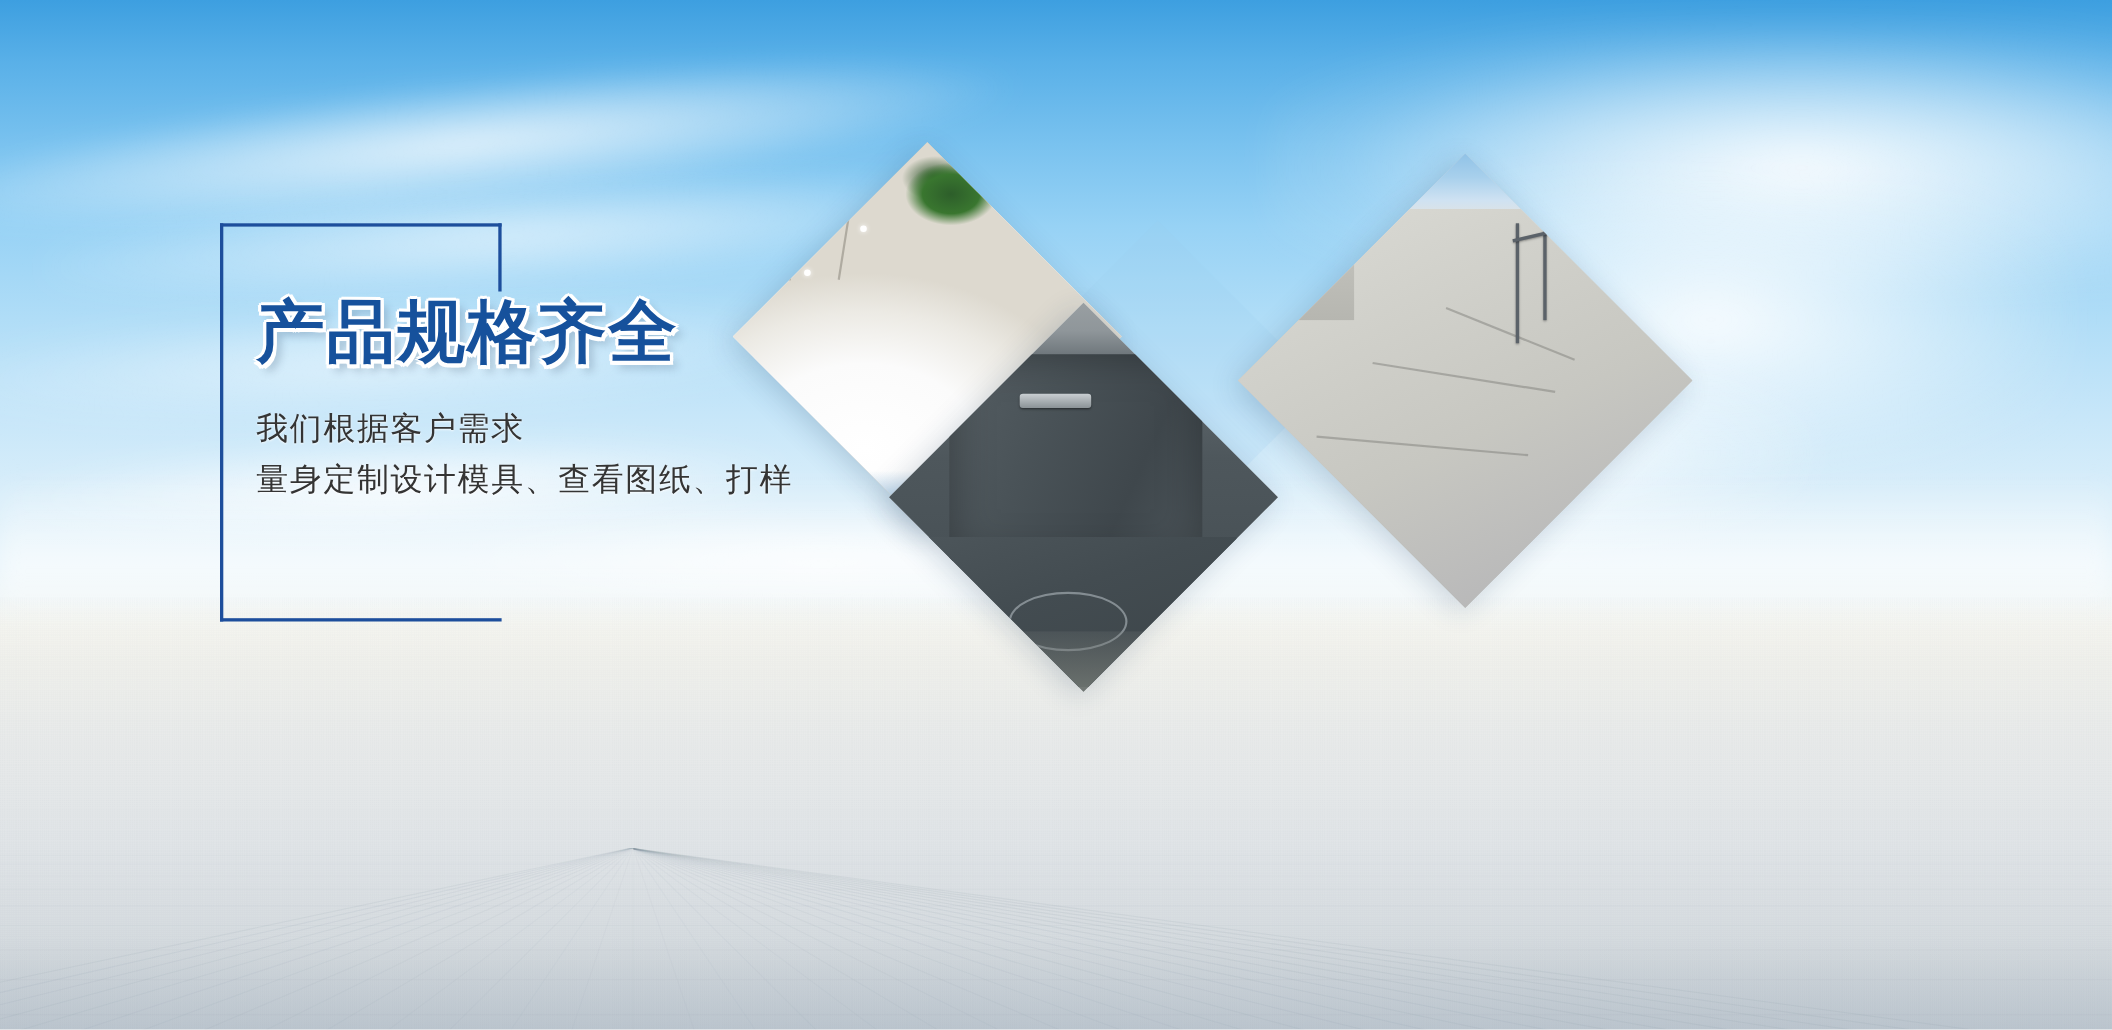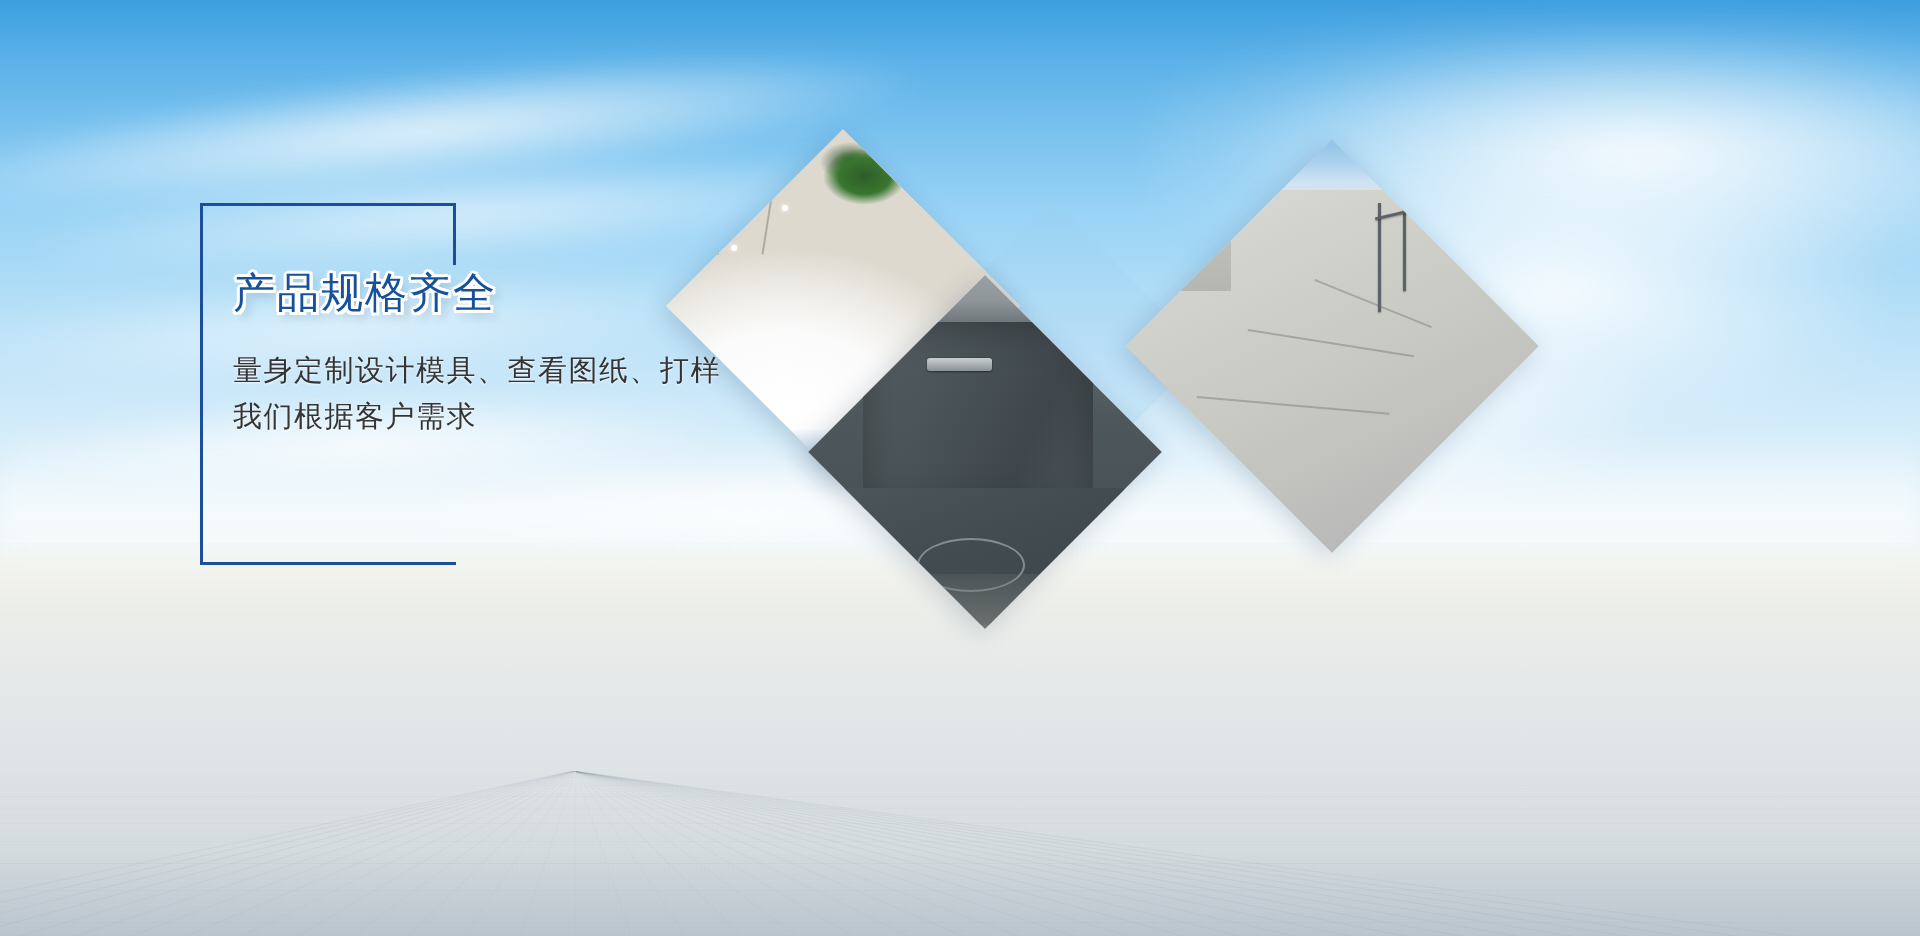--- a/index.html
+++ b/index.html
@@ -204,21 +204,21 @@
     color:#f72c05;
     white-space:nowrap;
     text-shadow:
       2px 2px 0 #ffffff, -2px 2px 0 #ffffff, 2px -2px 0 #ffffff, -2px -2px 0 #ffffff,
       3px 3px 0 #ffffff, -1px 3px 0 #ffffff, 3px -1px 0 #ffffff,
       0 3px 0 #ffffff, 3px 0 0 #ffffff, 0 -2px 0 #ffffff, -2px 0 0 #ffffff,
       5px 5px 7px rgba(70,95,120,.35);
   }
   .hl-blue{
     margin-top:17px;
-    font-size:42px;line-height:1;font-weight:400;letter-spacing:2px;
+    font-size:62px;line-height:1;font-weight:700;letter-spacing:2px;
     color:#16519c;
     white-space:nowrap;
     text-shadow:
       2px 2px 0 #ffffff, -2px 2px 0 #ffffff, 2px -2px 0 #ffffff, -2px -2px 0 #ffffff,
       3px 3px 0 #ffffff, -2px 3px 0 #ffffff, 3px -2px 0 #ffffff,
       0 3px 0 #ffffff, 3px 0 0 #ffffff, 0 -3px 0 #ffffff, -3px 0 0 #ffffff,
       6px 6px 8px rgba(60,85,115,.32);
   }
   .sub{
     margin-top:34px;
@@ -343,18 +343,18 @@
   <div id="frame">
     <div class="fr fr-left"></div>
     <div class="fr fr-bottom"></div>
     <div class="fr fr-top"></div>
     <div class="fr fr-right"></div>
   </div>
 
   <div id="copy">
     <div class="hl-blue">产品规格齐全</div>
     <div class="sub">
+      <div>我们根据客户需求</div>
       <div>量身定制设计模具、查看图纸、打样</div>
-      <div>我们根据客户需求</div>
     </div>
   </div>
 
 </div>
 
 </body></html>

